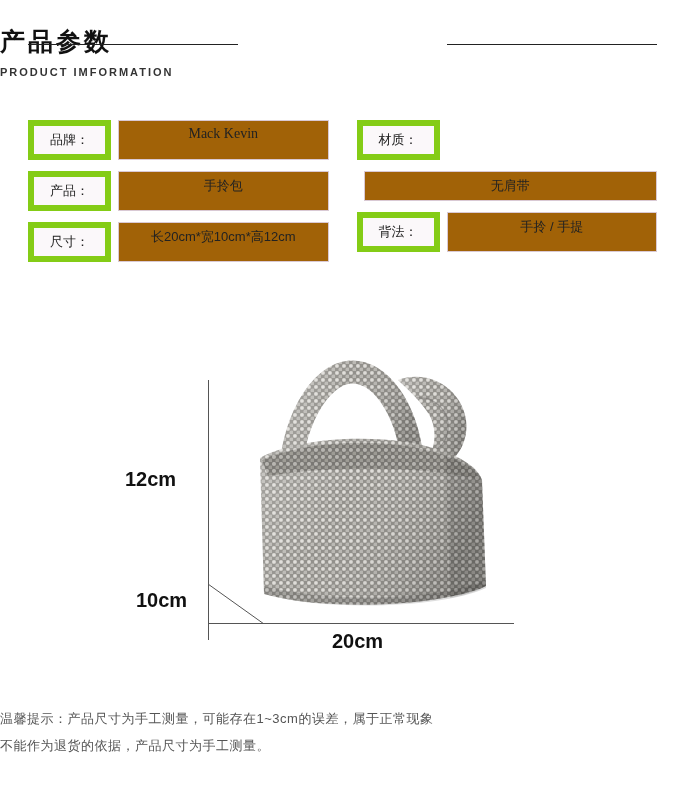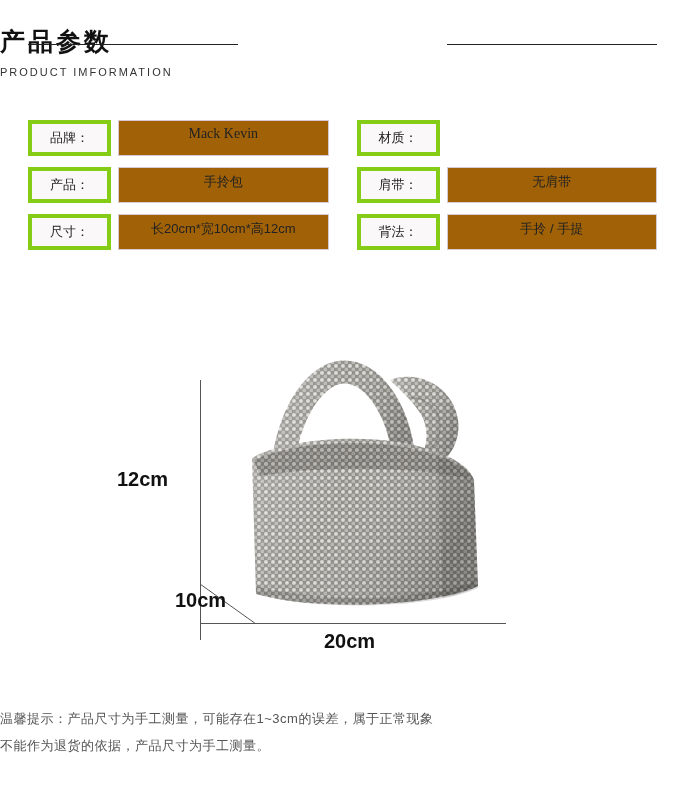--- a/index.html
+++ b/index.html
@@ -27,20 +27,21 @@
     font-weight: bold;
     letter-spacing: 3px;
     color: #111;
     line-height: 30px;
   }
   .header-sub {
     font-size: 11px;
     letter-spacing: 2px;
     color: #333;
     margin-top: 10px;
+    font-weight: bold;
   }
   .rule {
     position: absolute;
     top: 44px;
     height: 1px;
     background: #222;
     width: 210px;
   }
   .rule.left { left: 28px; }
   .rule.right { right: 28px; }
@@ -57,21 +58,21 @@
   .spec-col {
     flex: 1;
   }
   .spec-row {
     display: flex;
     align-items: stretch;
     margin-bottom: 11px;
   }
   .spec-label {
     width: 83px;
-    border: 4px solid #84cc16;
+    border: 6px solid #84cc16;
     background: #fbf8fa;
     font-size: 13px;
     color: #222;
     padding: 5px 0;
     text-align: center;
     box-sizing: border-box;
   }
   .spec-value {
     flex: 1;
     margin-left: 7px;
@@ -87,21 +88,21 @@
   }
   .spec-value.serif {
     font-family: "Liberation Serif", serif;
     font-size: 14px;
   }
 
   
   .figure {
     position: absolute;
     top: 340px;
-    left: 4px;
+    left: 12px;
     width: 569px;
     height: 330px;
   }
   .bag-wrap {
     position: absolute;
     left: 218px;
     top: 10px;
     width: 280px;
     height: 275px;
   }
@@ -130,21 +131,21 @@
     width: 56px;
     height: 40px;
   }
   .dim-label {
     position: absolute;
     font-size: 20px;
     font-weight: bold;
     color: #111;
   }
   .lbl-12 { left: 113px; top: 128px; }
-  .lbl-10 { left: 124px; top: 249px; margin-left: 47px; }
+  .lbl-10 { left: 124px; top: 249px; }
   .lbl-20 { left: 320px; top: 290px; }
 
   
   .note {
     position: absolute;
     top: 705px;
     left: 0;
     width: 685px;
     font-size: 13px;
     color: #555;
@@ -177,21 +178,20 @@
       <div class="spec-label">尺寸：</div>
       <div class="spec-value">长20cm*宽10cm*高12cm</div>
     </div>
   </div>
 
   <div class="spec-col">
     <div class="spec-row">
       <div class="spec-label">材质：</div>
     </div>
     <div class="spec-row">
-      <div class="spec-label">肩带：</div>
       <div class="spec-value">无肩带</div>
     </div>
     <div class="spec-row">
       <div class="spec-label">背法：</div>
       <div class="spec-value">手拎 / 手提</div>
     </div>
   </div>
 
 </div>
 

